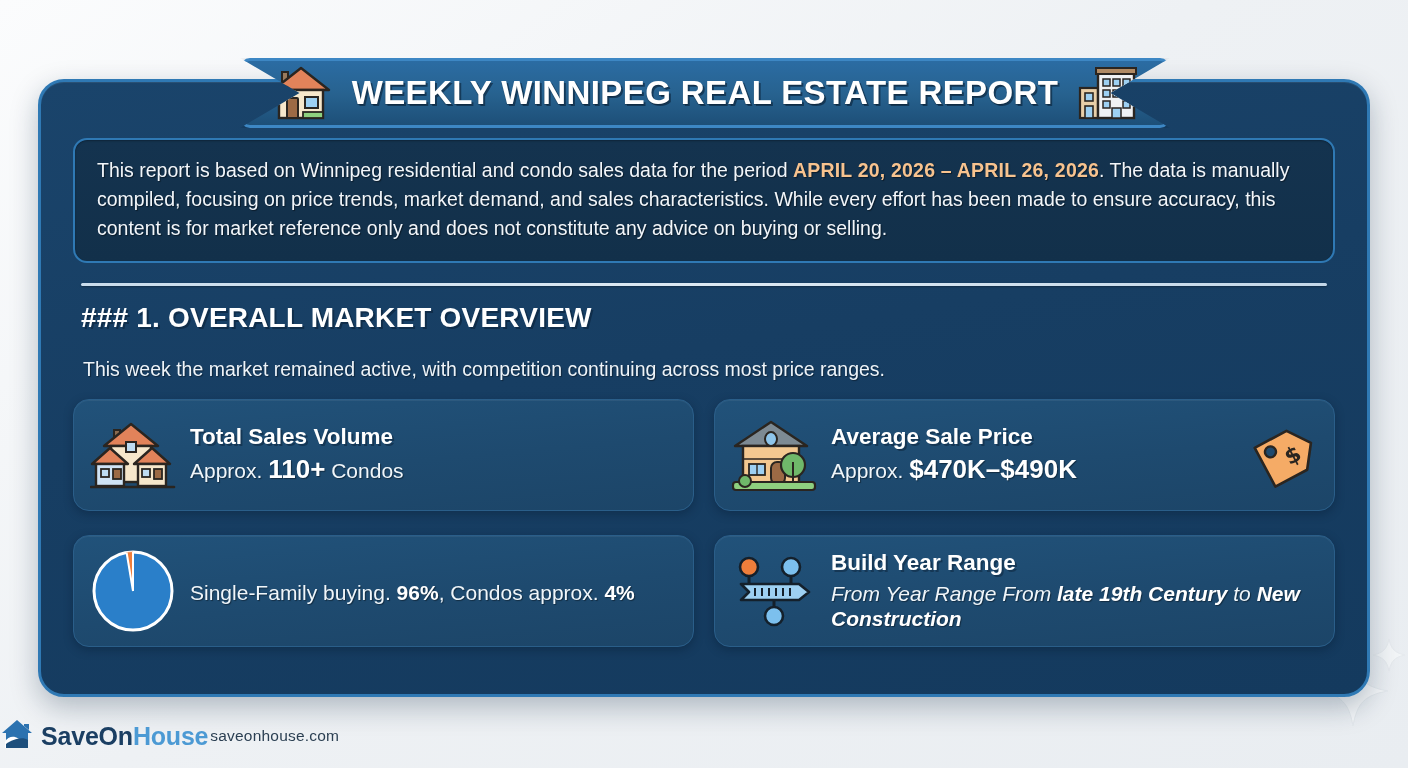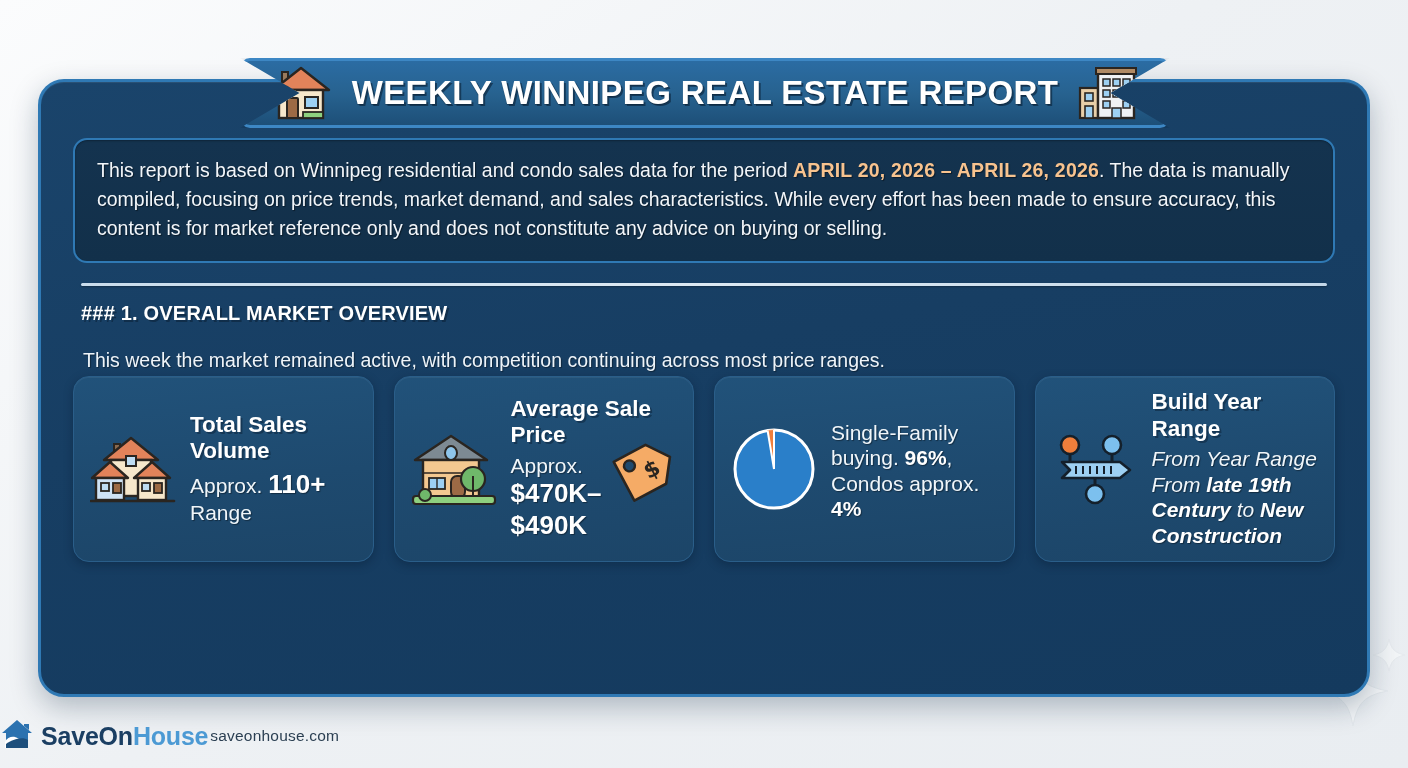--- a/index.html
+++ b/index.html
@@ -101,40 +101,40 @@
   .divider {
     height: 3px;
     background: linear-gradient(90deg, #c9dcec 0%, #dce9f3 50%, #c3d7e8 100%);
     border-radius: 2px;
     margin: 20px 8px 16px 8px;
     box-shadow: 0 1px 2px rgba(0,0,0,0.3);
   }
 
   
   .section-heading {
-    font-size: 20px;
+    font-size: 28px;
     font-weight: bold;
     color: #ffffff;
     letter-spacing: 0.2px;
     padding-left: 8px;
     text-shadow: 2px 2px 0 rgba(8,28,48,0.5);
   }
   .section-sub {
     font-size: 19.5px;
     color: #eef4f9;
     padding-left: 10px;
     margin-top: 24px;
     text-shadow: 1px 1px 1px rgba(0,0,0,0.4);
   }
 
   
   .stat-grid {
-    margin-top: 4px;
+    margin-top: 18px;
     display: grid;
-    grid-template-columns: 1fr 1fr 1fr 1fr;
+    grid-template-columns: 1fr 1fr;
     gap: 24px 20px;
   }
   .stat-card {
     background: linear-gradient(175deg, #21527a 0%, #1e4a6f 55%, #1c4568 100%);
     border: 1px solid #2a5e89;
     border-radius: 16px;
     min-height: 104px;
     padding: 12px 16px;
     display: flex;
     align-items: center;
@@ -250,21 +250,21 @@
           <path d="M44 52 L62 36 L80 52 Z" fill="#e2835a" stroke="#2a2520" stroke-width="2.4" stroke-linejoin="round"></path>
           <rect x="48" y="52" width="28" height="22" fill="#f6e7cb" stroke="#2a2520" stroke-width="2.4"></rect>
           <rect x="52" y="57" width="8" height="8" fill="#bedcf2" stroke="#2a2520" stroke-width="1.8"></rect>
           <rect x="64" y="57" width="8" height="10" fill="#9c6a45" stroke="#2a2520" stroke-width="1.8"></rect>
           <line x1="1" y1="75" x2="84" y2="75" stroke="#2a2520" stroke-width="2.6" stroke-linecap="round"></line>
         </svg>
       </span>
       <div class="stat-body">
         <div class="stat-title">Total Sales Volume</div>
         <div class="stat-value">
-          <span>Approx. </span><span class="big">110+</span><span> Range</span>
+          <span>Approx. </span><span class="big">110+</span><span> Condos</span>
         </div>
       </div>
     </div>
 
     <div class="stat-card">
       <span class="stat-icon">
         <svg width="86" height="86" viewBox="0 0 86 86">
           <path d="M4 34 L40 10 L76 34 Z" fill="#7d8a93" stroke="#2a2520" stroke-width="2.4" stroke-linejoin="round"></path>
           <rect x="12" y="34" width="56" height="38" fill="#f3c890" stroke="#2a2520" stroke-width="2.4"></rect>
           <line x1="13" y1="47" x2="67" y2="47" stroke="#2a2520" stroke-width="1.6"></line>

